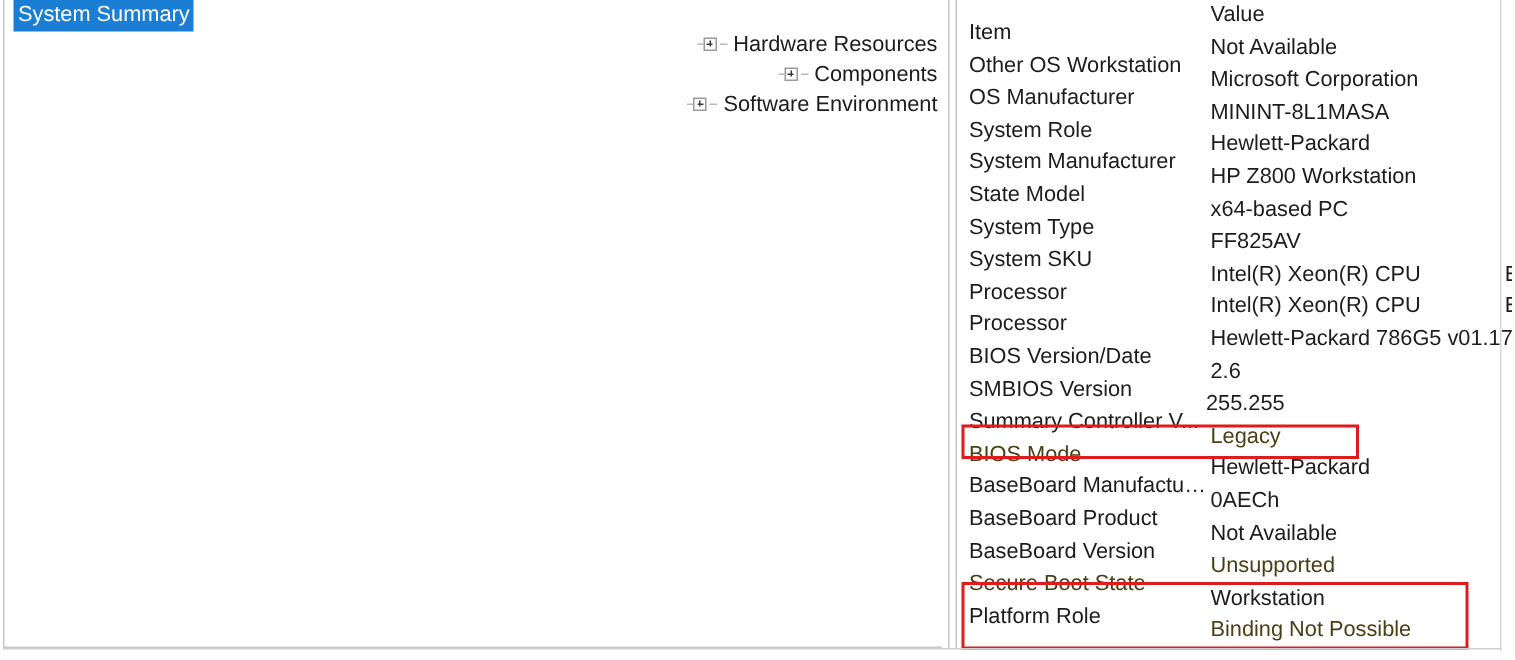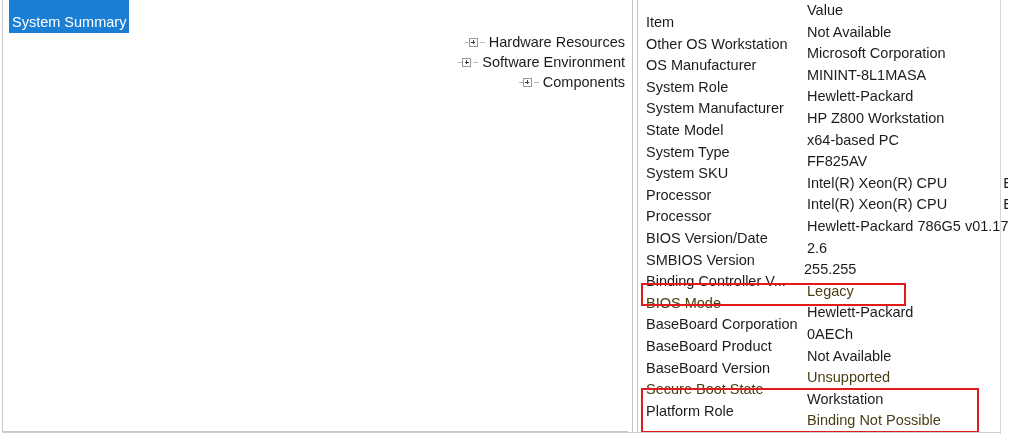--- a/index.html
+++ b/index.html
@@ -44,21 +44,21 @@
     line-height: 20px;
     font-size: 14.5px;
     white-space: nowrap;
     padding-left: 6px;
   }
   .tree-node.root {
     padding-left: 6px;
   }
   .tree-node-label {
     display: inline-block;
-    padding: 12px 3px 1px 3px;
+    padding: 0 3px 1px 3px;
     font-size: 14.5px;
     color: #1c1c1c;
   }
   .tree-node.selected .tree-node-label {
     background: #1a7fd4;
     color: #ffffff;
   }
   .tree-node.child {
     padding-left: 6px;
     text-align: right;
@@ -217,22 +217,22 @@
 </style>
 </head>
 <body>
 
 <div id="app">
 
   <div id="tree-panel">
     <div id="tree-nodes">
         <div class="tree-node root selected"><span class="tree-node-label">System Summary</span></div>
         <div class="tree-node child"><span class="connector-left"></span><span class="expander"></span><span class="connector"></span><span class="tree-node-label">Hardware Resources</span></div>
+        <div class="tree-node child"><span class="connector-left"></span><span class="expander"></span><span class="connector"></span><span class="tree-node-label">Components</span></div>
         <div class="tree-node child"><span class="connector-left"></span><span class="expander"></span><span class="connector"></span><span class="tree-node-label">Software Environment</span></div>
-        <div class="tree-node child"><span class="connector-left"></span><span class="expander"></span><span class="connector"></span><span class="tree-node-label">Components</span></div>
       </div>
   </div>
 
   <div id="splitter">
     <div class="bar b1"></div>
     <div class="bar b2"></div>
   </div>
 
   <div id="detail-panel">
     <div id="detail-rows">
@@ -278,29 +278,29 @@
         </div>
         <div class="detail-row">
           <div class="cell-item">BIOS Version/Date</div>
           <div class="cell-value">Hewlett-Packard 786G5 v01.17, 8/</div>
         </div>
         <div class="detail-row">
           <div class="cell-item">SMBIOS Version</div>
           <div class="cell-value">2.6</div>
         </div>
         <div class="detail-row tight">
-          <div class="cell-item">Binding Controller V...</div>
+          <div class="cell-item">Summary Controller V...</div>
           <div class="cell-value">255.255</div>
         </div>
         <div class="detail-row highlight">
           <div class="cell-item">BIOS Mode</div>
           <div class="cell-value">Legacy</div>
         </div>
         <div class="detail-row">
-          <div class="cell-item">BaseBoard Corporation</div>
+          <div class="cell-item">BaseBoard Manufacturer</div>
           <div class="cell-value">Hewlett-Packard</div>
         </div>
         <div class="detail-row">
           <div class="cell-item">BaseBoard Product</div>
           <div class="cell-value">0AECh</div>
         </div>
         <div class="detail-row">
           <div class="cell-item">BaseBoard Version</div>
           <div class="cell-value">Not Available</div>
         </div>

